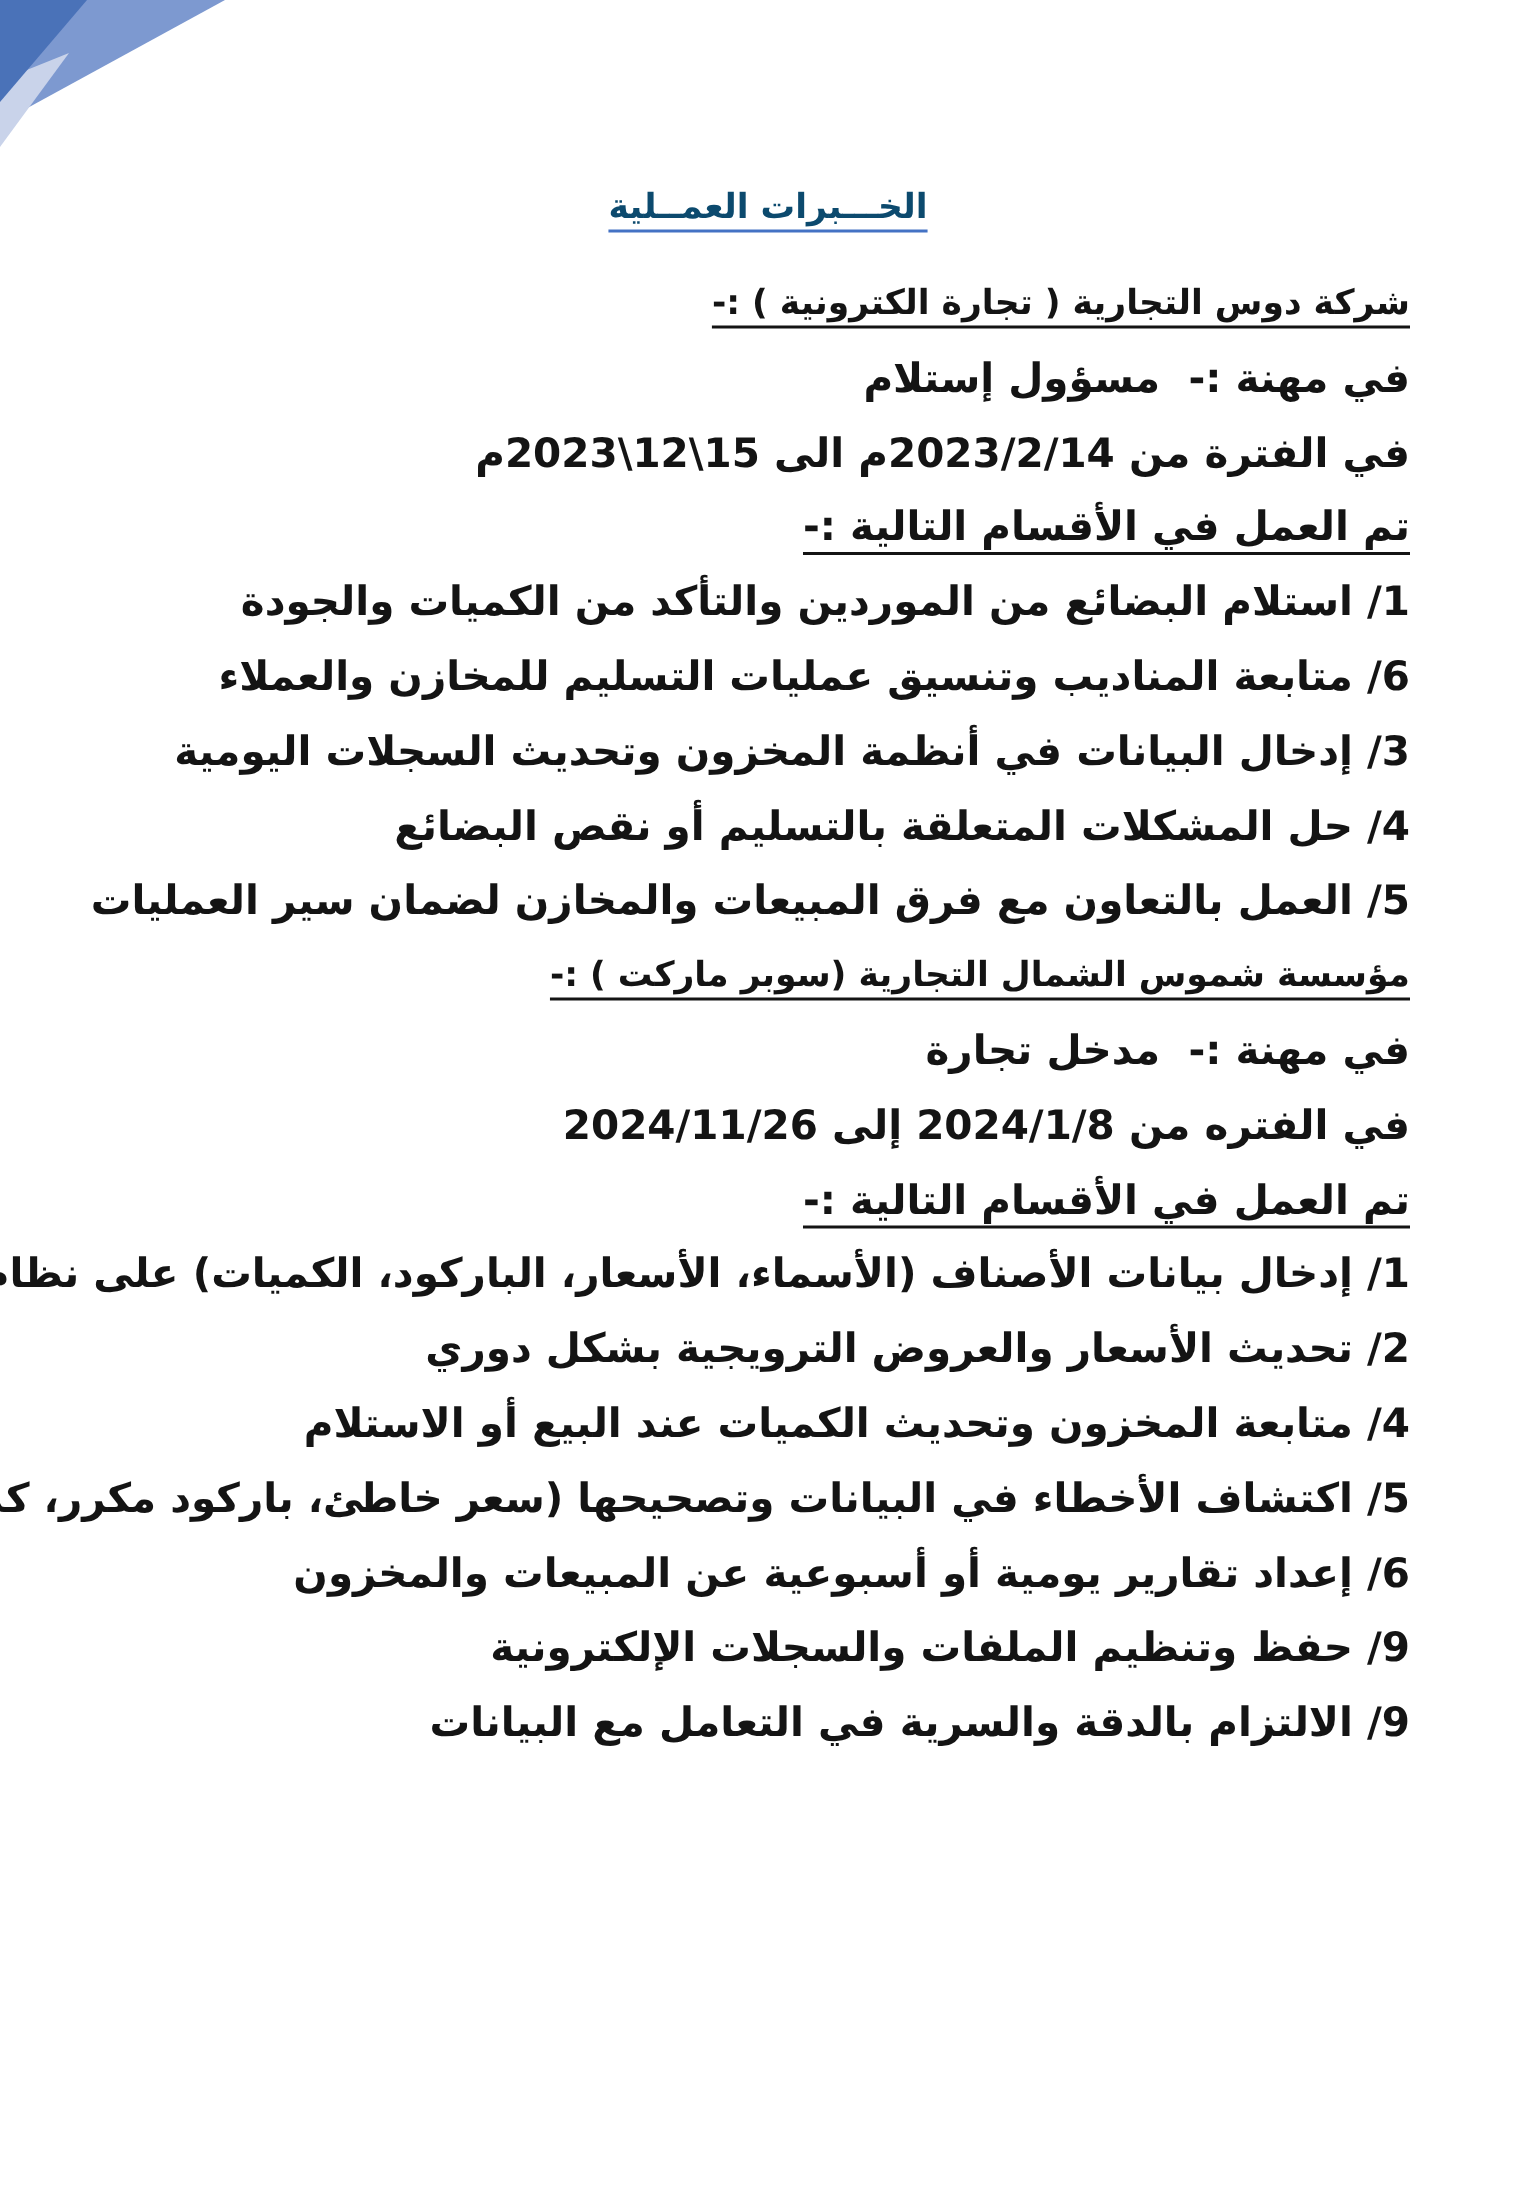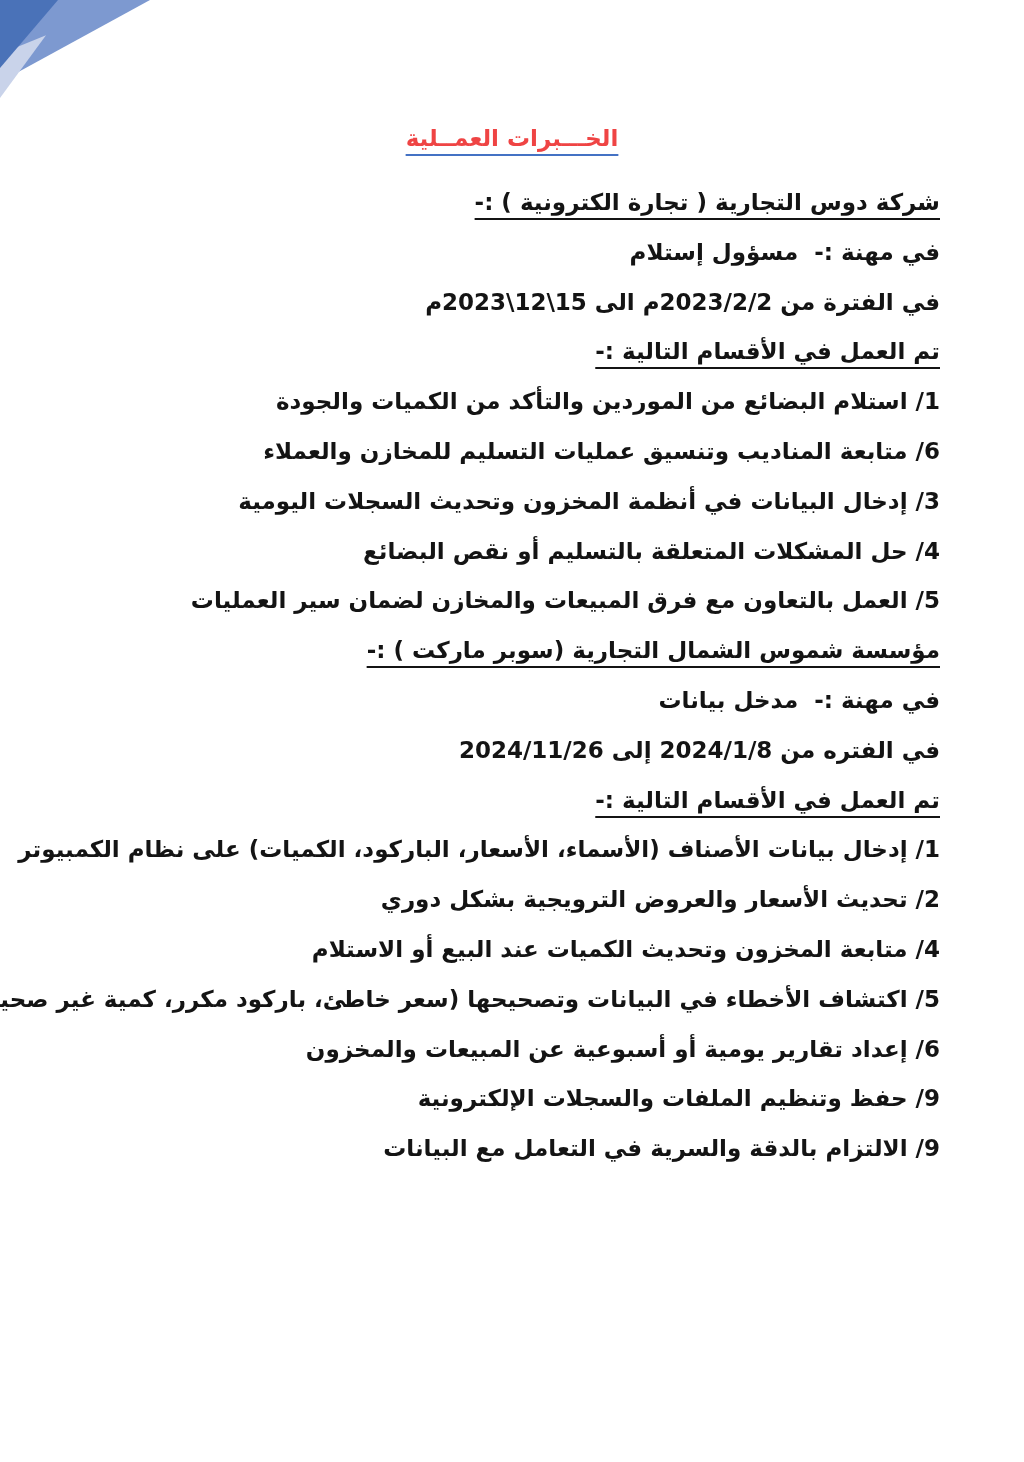--- a/index.html
+++ b/index.html
@@ -29,21 +29,21 @@
     text-decoration-thickness:2px;
     text-underline-offset:8px;
   }
   
   .doc-body {
     position:absolute; top:178px; right:84px; left:2px;
     direction:rtl; text-align:right;
   }
   .line {
     height:49.8px; line-height:49.8px;
-    font-size:23px; font-weight:bold;
+    font-size:27px; font-weight:bold;
     white-space:pre;
   }
   .company-heading { font-size:23px; }
   .u {
     text-decoration:underline;
     text-decoration-thickness:2px;
     text-underline-offset:8px;
     text-decoration-color:#141414;
   }
 </style>
@@ -52,40 +52,40 @@
 
 <div class="page">
 
   <div class="corner">
     <div class="tri tri-medium" style="background: rgb(125, 153, 208);"></div>
     <div class="tri tri-light" style="background: rgb(201, 211, 234);"></div>
     <div class="tri tri-dark" style="background: rgb(74, 114, 184);"></div>
   </div>
 
   <div class="title-wrap">
-    <span class="page-title" style="color: #ef4444; text-decoration-color: rgb(68, 114, 196);">الخـــبرات العمــلية</span>
+    <span class="page-title" style="color: #0c4a6e; text-decoration-color: rgb(68, 114, 196);">الخـــبرات العمــلية</span>
   </div>
 
   <div class="doc-body">
 
     <section>
       <h2 class="line company-heading u">شركة دوس التجارية ( تجارة الكترونية ) :-</h2>
       <p class="line">في مهنة :-  مسؤول إستلام</p>
-      <p class="line">في الفترة من 2023/2/2م الى 15\12\2023م</p>
+      <p class="line">في الفترة من 2023/2/14م الى 15\12\2023م</p>
       <p class="line u">تم العمل في الأقسام التالية :-</p>
       <p class="line">1/ استلام البضائع من الموردين والتأكد من الكميات والجودة</p>
       <p class="line">6/ متابعة المناديب وتنسيق عمليات التسليم للمخازن والعملاء</p>
       <p class="line">3/ إدخال البيانات في أنظمة المخزون وتحديث السجلات اليومية</p>
       <p class="line">4/ حل المشكلات المتعلقة بالتسليم أو نقص البضائع</p>
       <p class="line">5/ العمل بالتعاون مع فرق المبيعات والمخازن لضمان سير العمليات</p>
     </section>
 
     <section>
       <h2 class="line company-heading u">مؤسسة شموس الشمال التجارية (سوبر ماركت ) :-</h2>
-      <p class="line">في مهنة :-  مدخل بيانات</p>
+      <p class="line">في مهنة :-  مدخل تجارة</p>
       <p class="line">في الفتره من 2024/1/8 إلى 2024/11/26</p>
       <p class="line u">تم العمل في الأقسام التالية :-</p>
       <p class="line">1/ إدخال بيانات الأصناف (الأسماء، الأسعار، الباركود، الكميات) على نظام الكمبيوتر</p>
       <p class="line">2/ تحديث الأسعار والعروض الترويجية بشكل دوري</p>
       <p class="line">4/ متابعة المخزون وتحديث الكميات عند البيع أو الاستلام</p>
       <p class="line">5/ اكتشاف الأخطاء في البيانات وتصحيحها (سعر خاطئ، باركود مكرر، كمية غير صحيحة)</p>
       <p class="line">6/ إعداد تقارير يومية أو أسبوعية عن المبيعات والمخزون</p>
       <p class="line">9/ حفظ وتنظيم الملفات والسجلات الإلكترونية</p>
       <p class="line">9/ الالتزام بالدقة والسرية في التعامل مع البيانات</p>
     </section>

